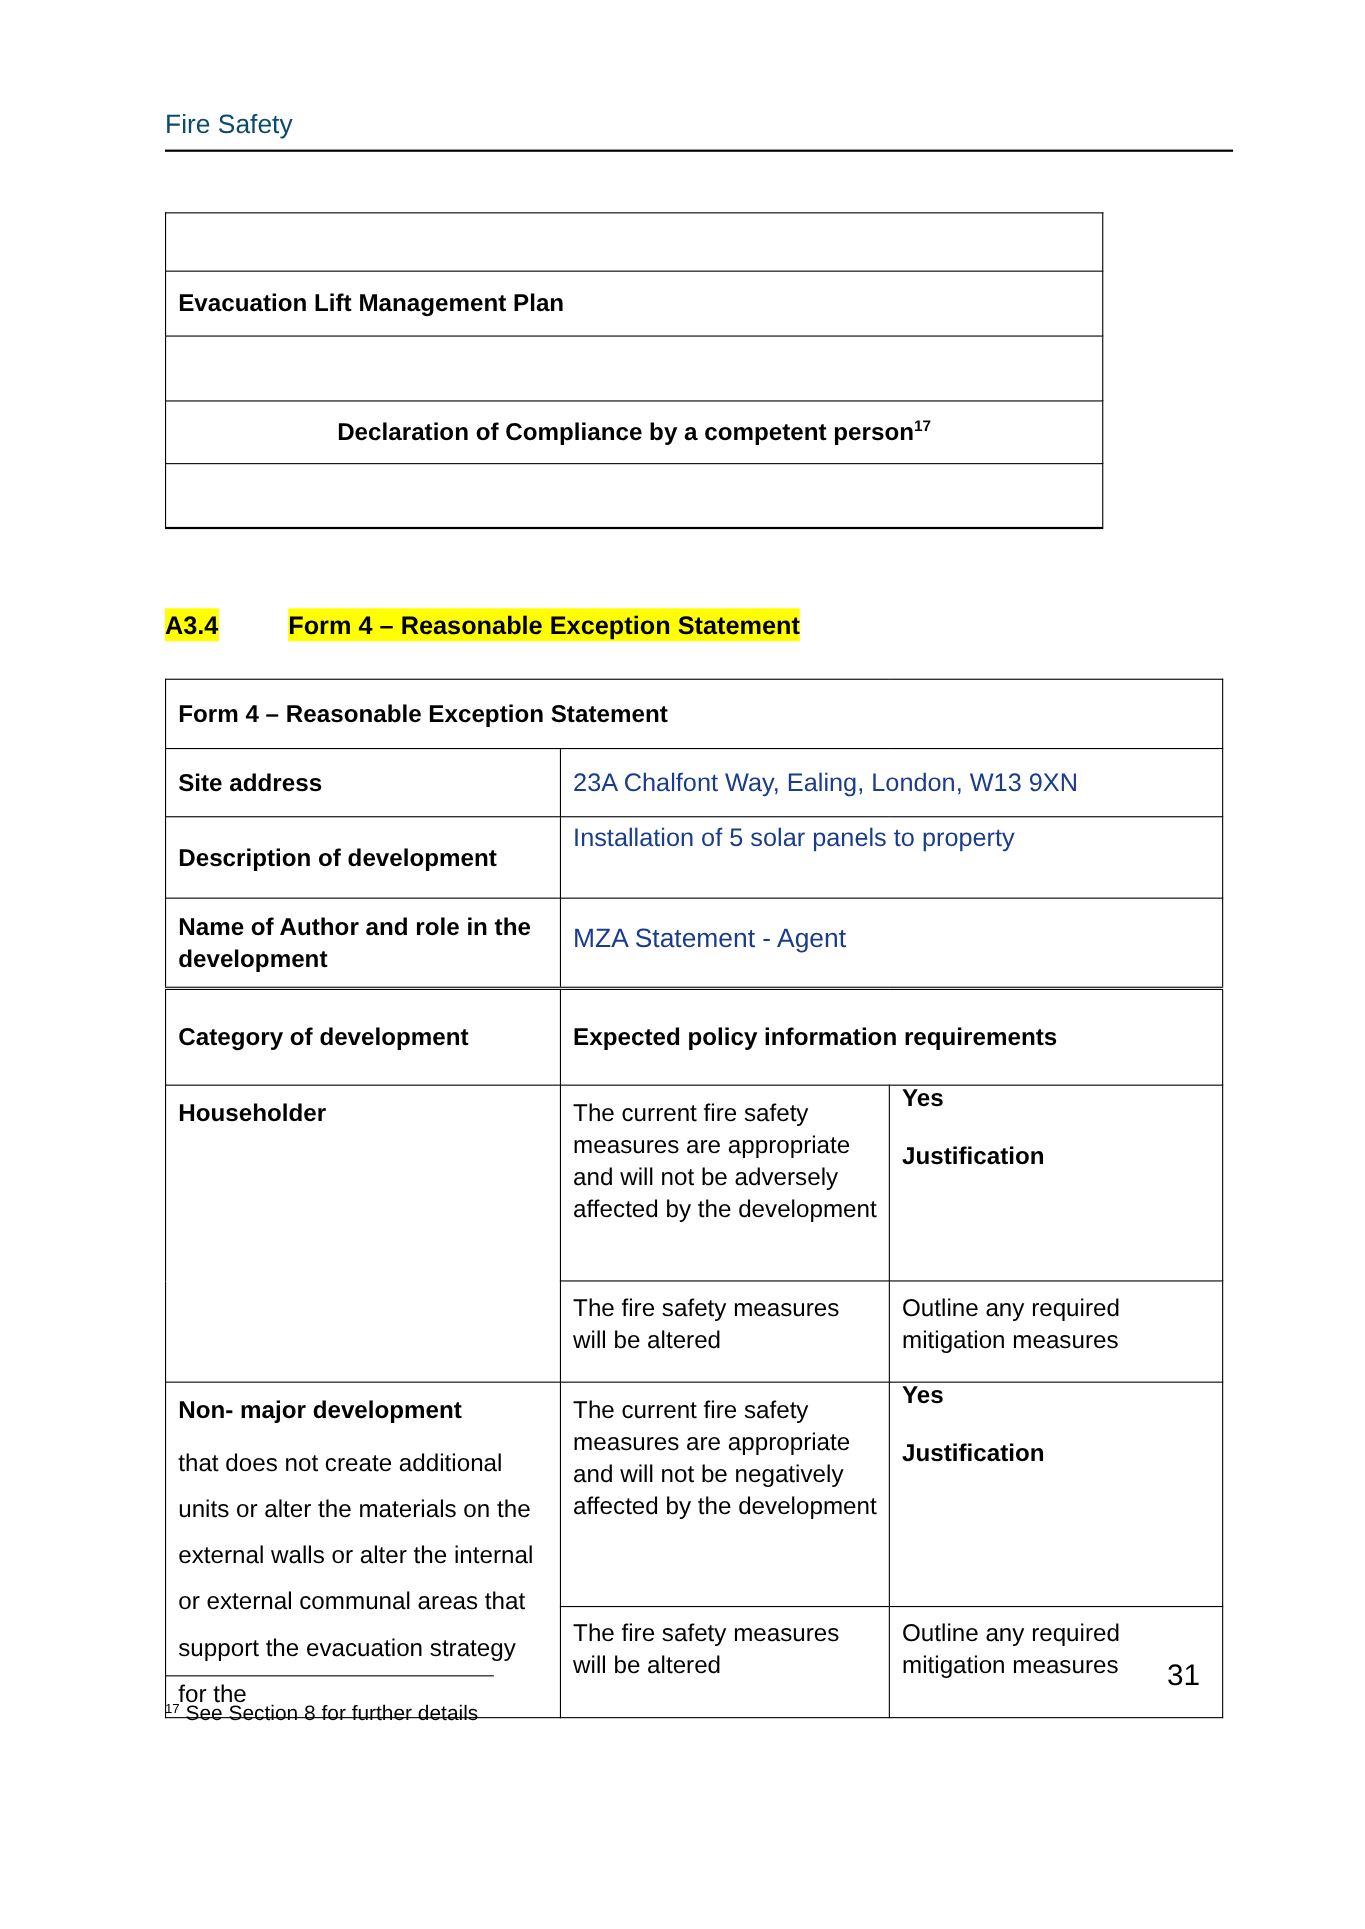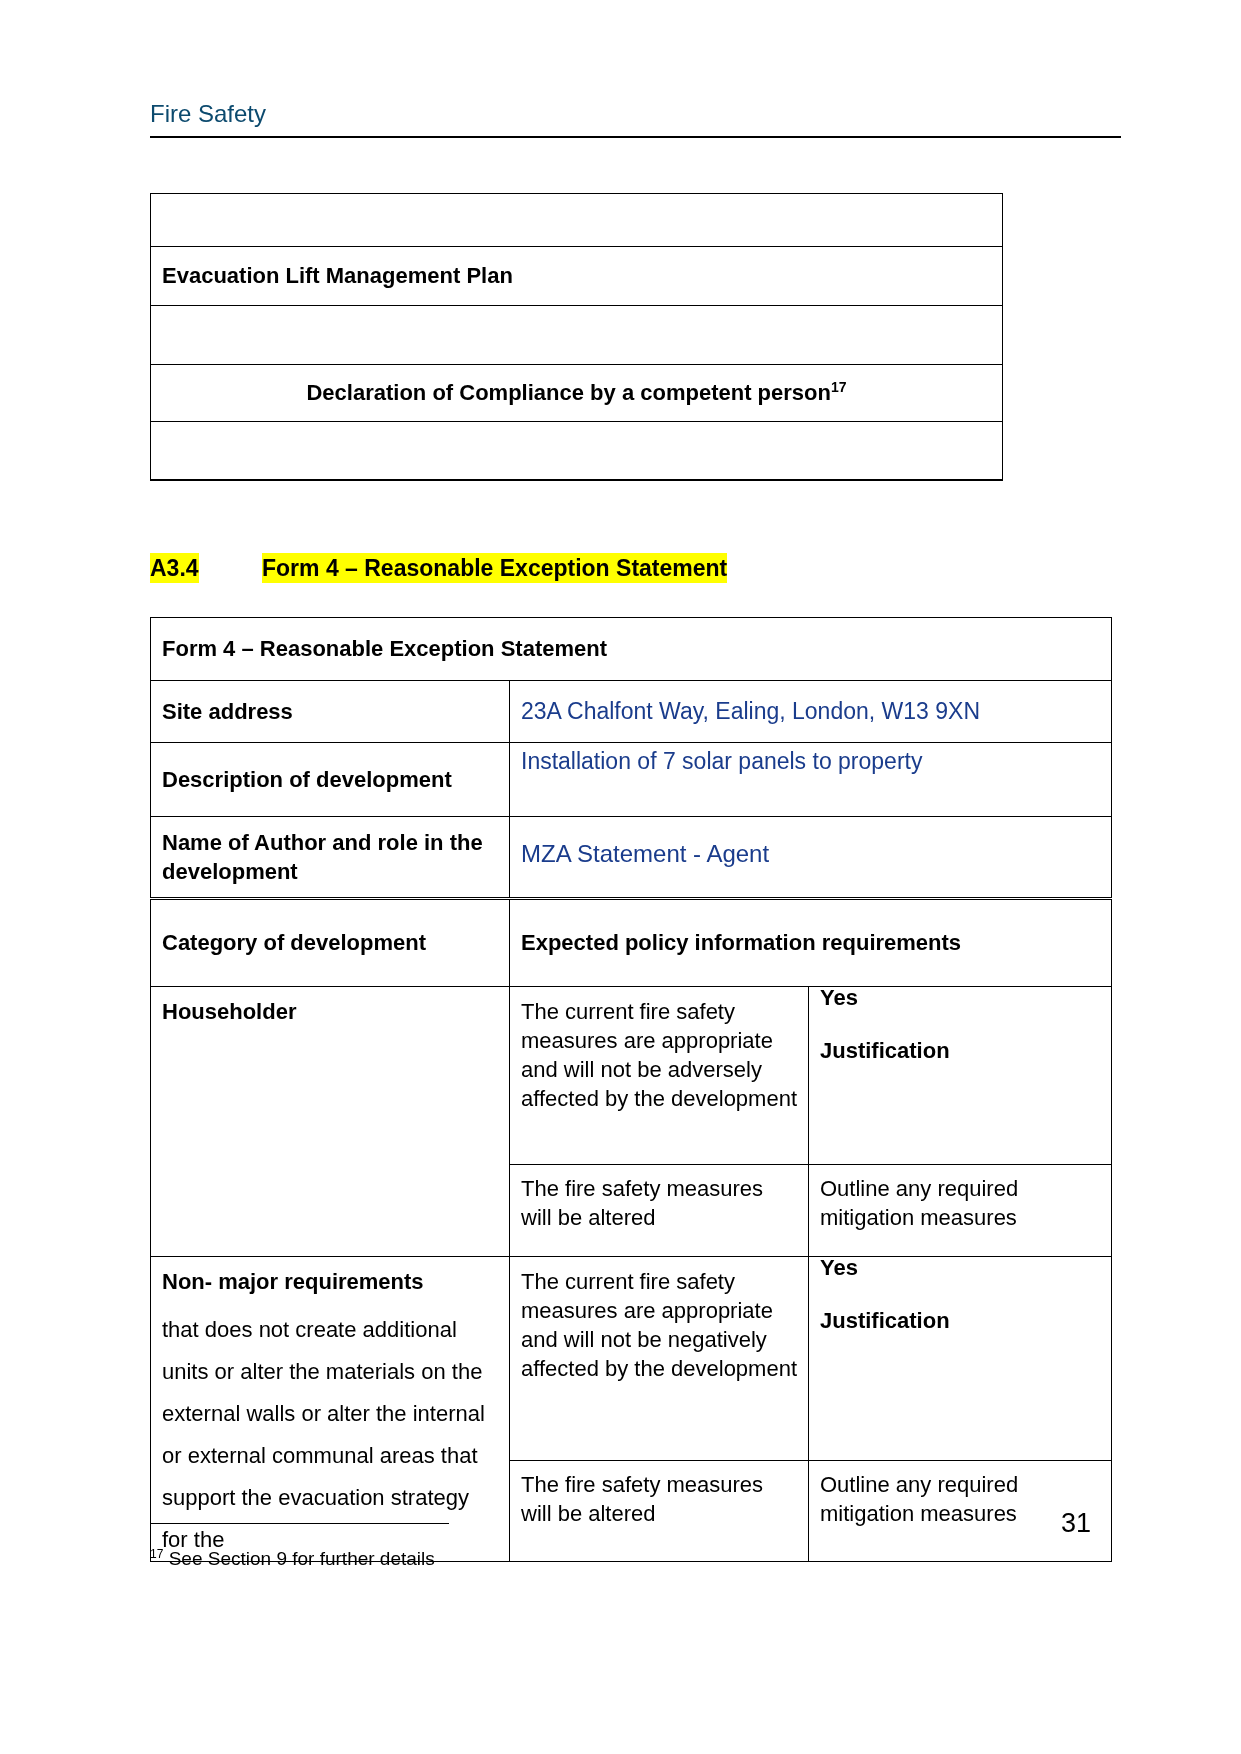--- a/index.html
+++ b/index.html
@@ -81,21 +81,21 @@
   <tbody>
       <tr>
     <td colspan="3" class="bold" style="height:62px; vertical-align:middle;">Form 4 – Reasonable Exception Statement</td>
   </tr>
   <tr>
     <td class="bold" style="height:61px; vertical-align:middle;">Site address</td>
     <td colspan="2" class="blue addr" style="vertical-align:middle;">23A Chalfont Way, Ealing, London, W13 9XN</td>
   </tr>
   <tr>
     <td class="bold" style="height:73px; vertical-align:middle;">Description of development</td>
-    <td colspan="2" class="blue addr" style="padding-top:5px;">Installation of 7 solar panels to property</td>
+    <td colspan="2" class="blue addr" style="padding-top:5px;">Installation of 5 solar panels to property</td>
   </tr>
   <tr class="dbl">
     <td class="bold line-tight" style="height:80px; vertical-align:middle;">Name of Author and role in the development</td>
     <td colspan="2" class="blue" style="vertical-align:middle; font-size:24px; padding-bottom:6px;">MZA Statement - Agent</td>
   </tr>
   <tr>
     <td class="bold" style="height:86px; vertical-align:middle;">Category of development</td>
     <td colspan="2" class="bold" style="vertical-align:middle;">Expected policy information requirements</td>
   </tr>
   <tr>
@@ -105,31 +105,31 @@
       <div class="bold" style="margin-top:-2px;">Yes</div>
       <div class="bold" style="margin-top:27px;">Justification</div>
     </td>
   </tr>
   <tr>
     <td class="line-tight" style="height:82px; padding-top:9px;">The fire safety measures will be altered</td>
     <td class="line-tight" style="padding-top:9px;">Outline any required mitigation measures</td>
   </tr>
   <tr>
     <td rowspan="2" style="padding-top:12px;">
-      <div class="bold">Non- major requirements</div>
+      <div class="bold">Non- major development</div>
       <div class="sub">that does not create additional units or alter the materials on the external walls or alter the internal or external communal areas that support the evacuation strategy for the</div>
     </td>
     <td class="line-tight" style="height:158px; padding-top:10px;">The current fire safety measures are appropriate and will not be negatively affected by the development</td>
     <td>
       <div class="bold" style="margin-top:-2px;">Yes</div>
       <div class="bold" style="margin-top:27px;">Justification</div>
     </td>
   </tr>
   <tr>
     <td class="line-tight" style="height:74px; padding-top:9px;">The fire safety measures will be altered</td>
     <td class="line-tight" style="padding-top:9px;">Outline any required mitigation measures</td>
   </tr>
 </tbody>
   </table>
 
 <div class="fn-rule"></div>
-<div class="footnote"><sup>17</sup> <span>See Section 9 for further details</span></div>
+<div class="footnote"><sup>17</sup> <span>See Section 8 for further details</span></div>
 <div class="page-num">31</div>
 
 </body></html>

